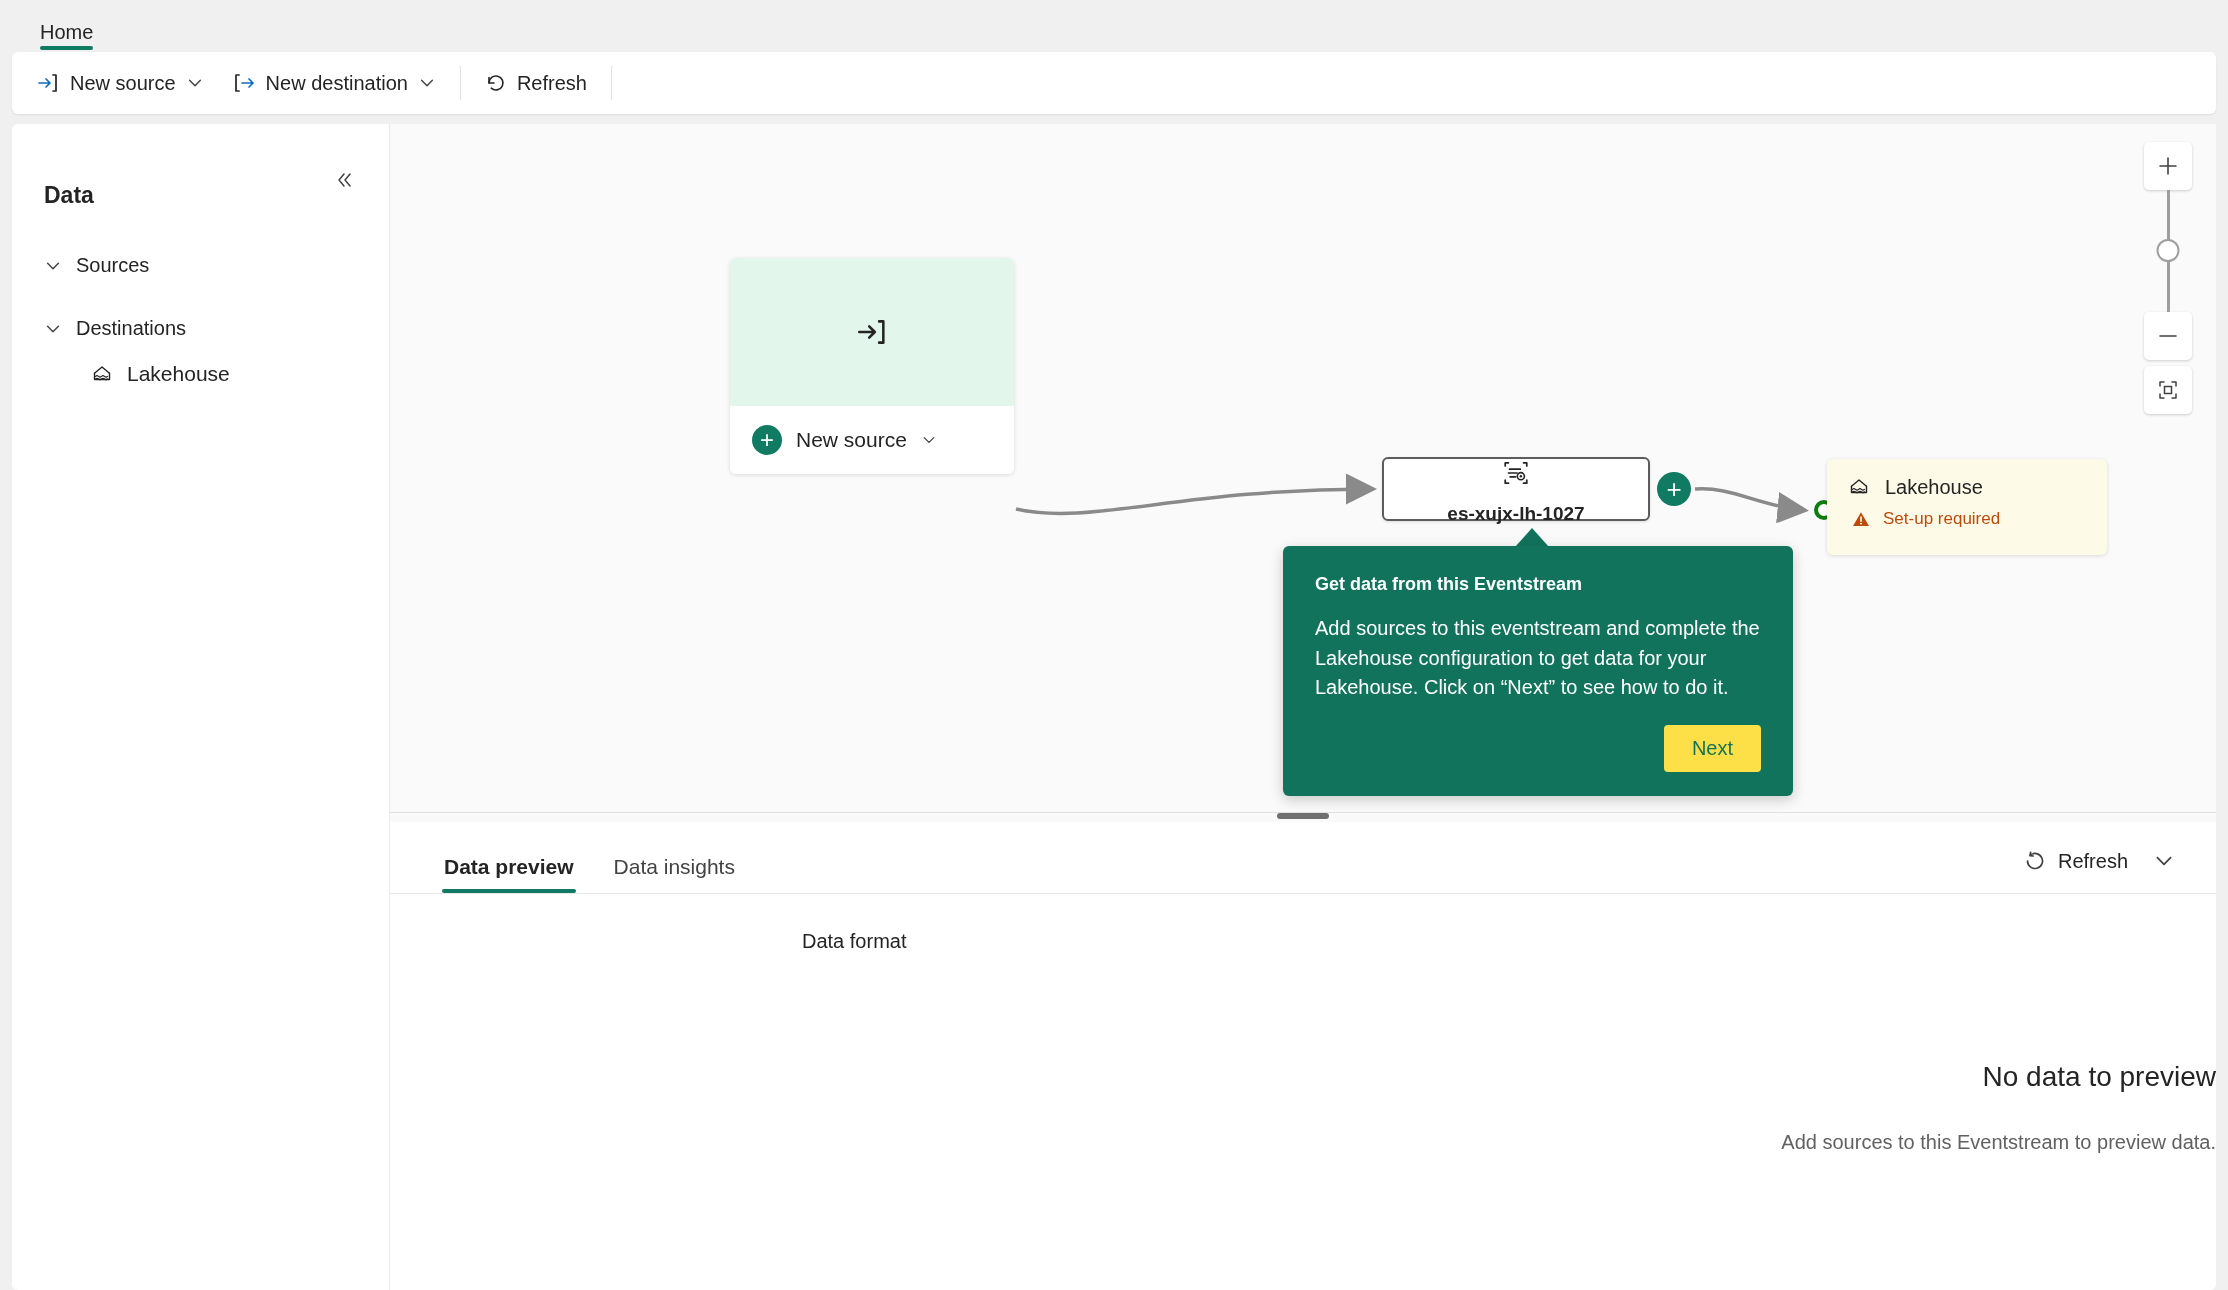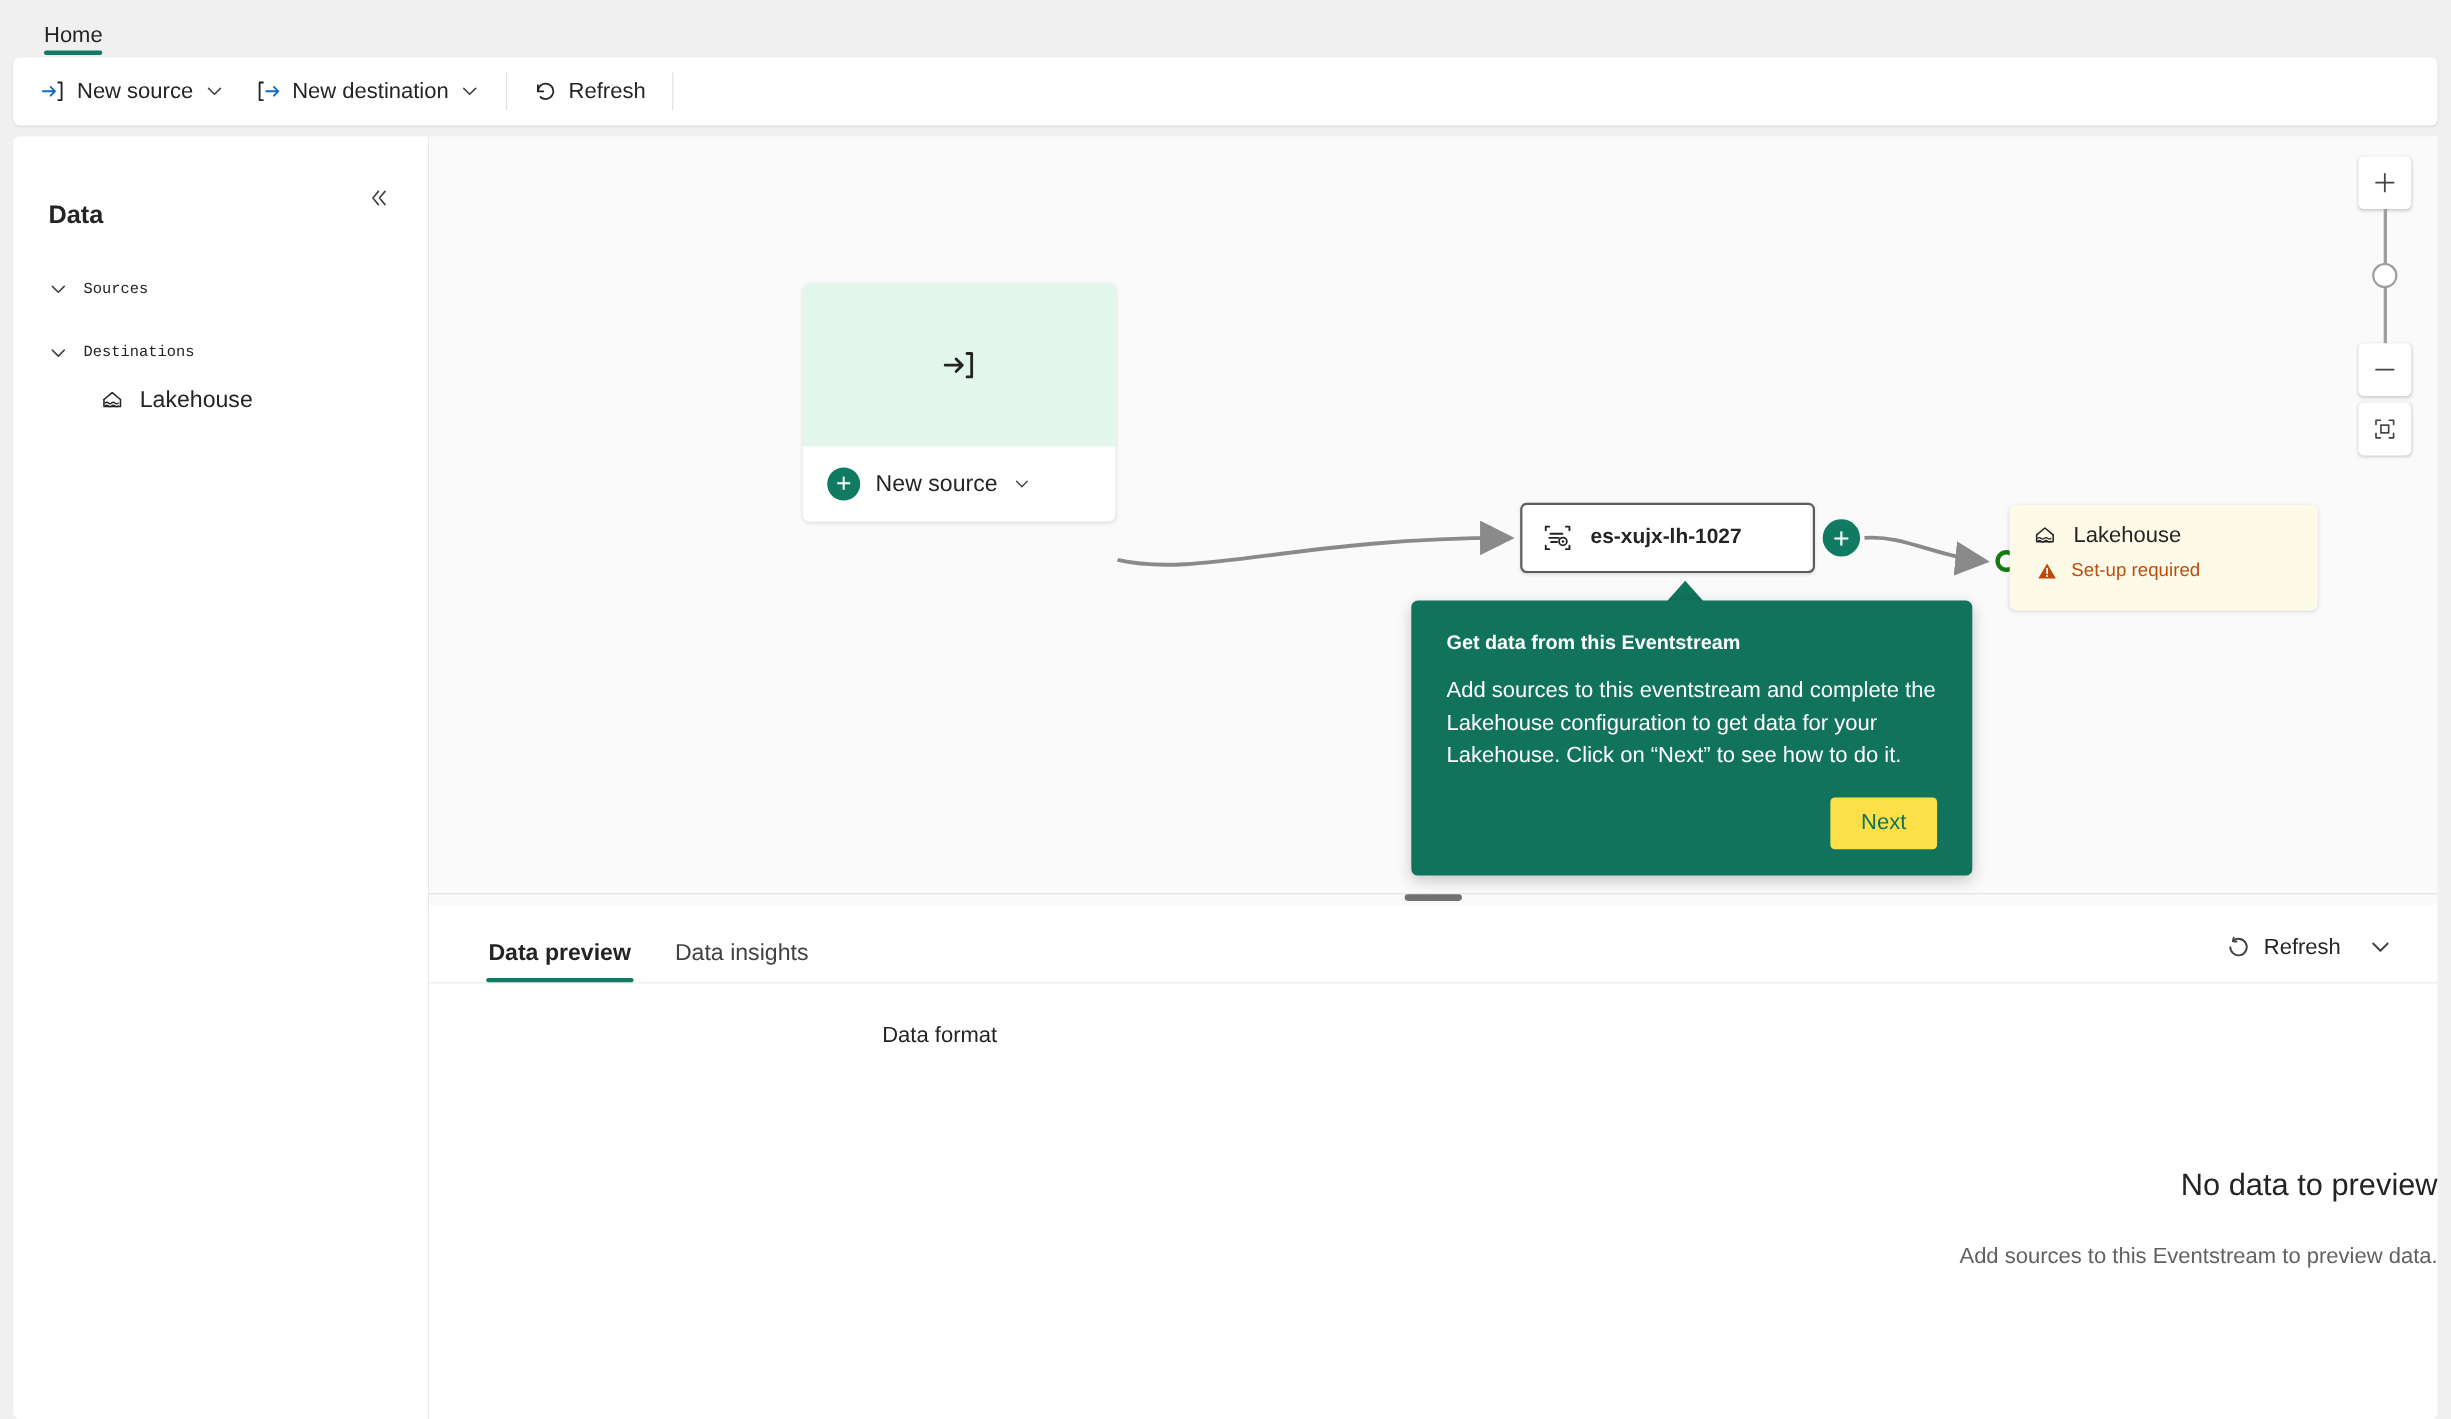--- a/index.html
+++ b/index.html
@@ -98,24 +98,23 @@
     display: flex; align-items: center; justify-content: center;
     cursor: pointer; border-radius: 4px;
     color: #424242; font-size: 22px;
   }
 
   .tree-group {
     display: flex;
     align-items: center;
     gap: 14px;
     padding: 11px 32px;
-    font-size: 14px;
+    font-size: 20px;
     color: #242424;
     cursor: pointer;
-    font-family: Liberation Mono, monospace;
   }
   .tree-item {
     display: flex;
     align-items: center;
     gap: 13px;
     padding: 11px 32px 11px 78px;
     font-size: 21px;
     color: #242424;
     cursor: pointer;
   }
@@ -184,20 +183,21 @@
     height: 64px;
     background: #ffffff;
     border: 2px solid #5c5c5c;
     border-radius: 6px;
     display: flex;
     align-items: center;
     gap: 16px;
     padding: 0 18px;
     cursor: pointer;
     box-shadow: 0 1px 3px rgba(0,0,0,.12);
+    flex-direction: column;
   }
   .es-name { font-size: 19px; color: #242424; font-weight: 600; }
 
   .node-plus {
     position: absolute;
     left: 1267px;
     top: 348px;
     width: 34px; height: 34px;
     border-radius: 50%;
     background: #107a62;

